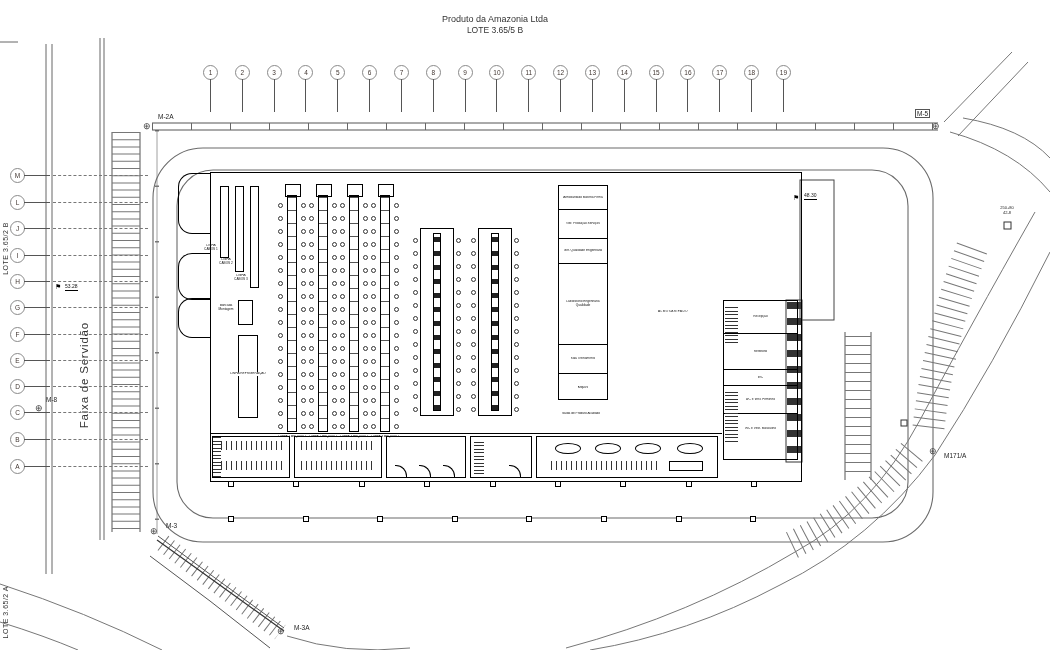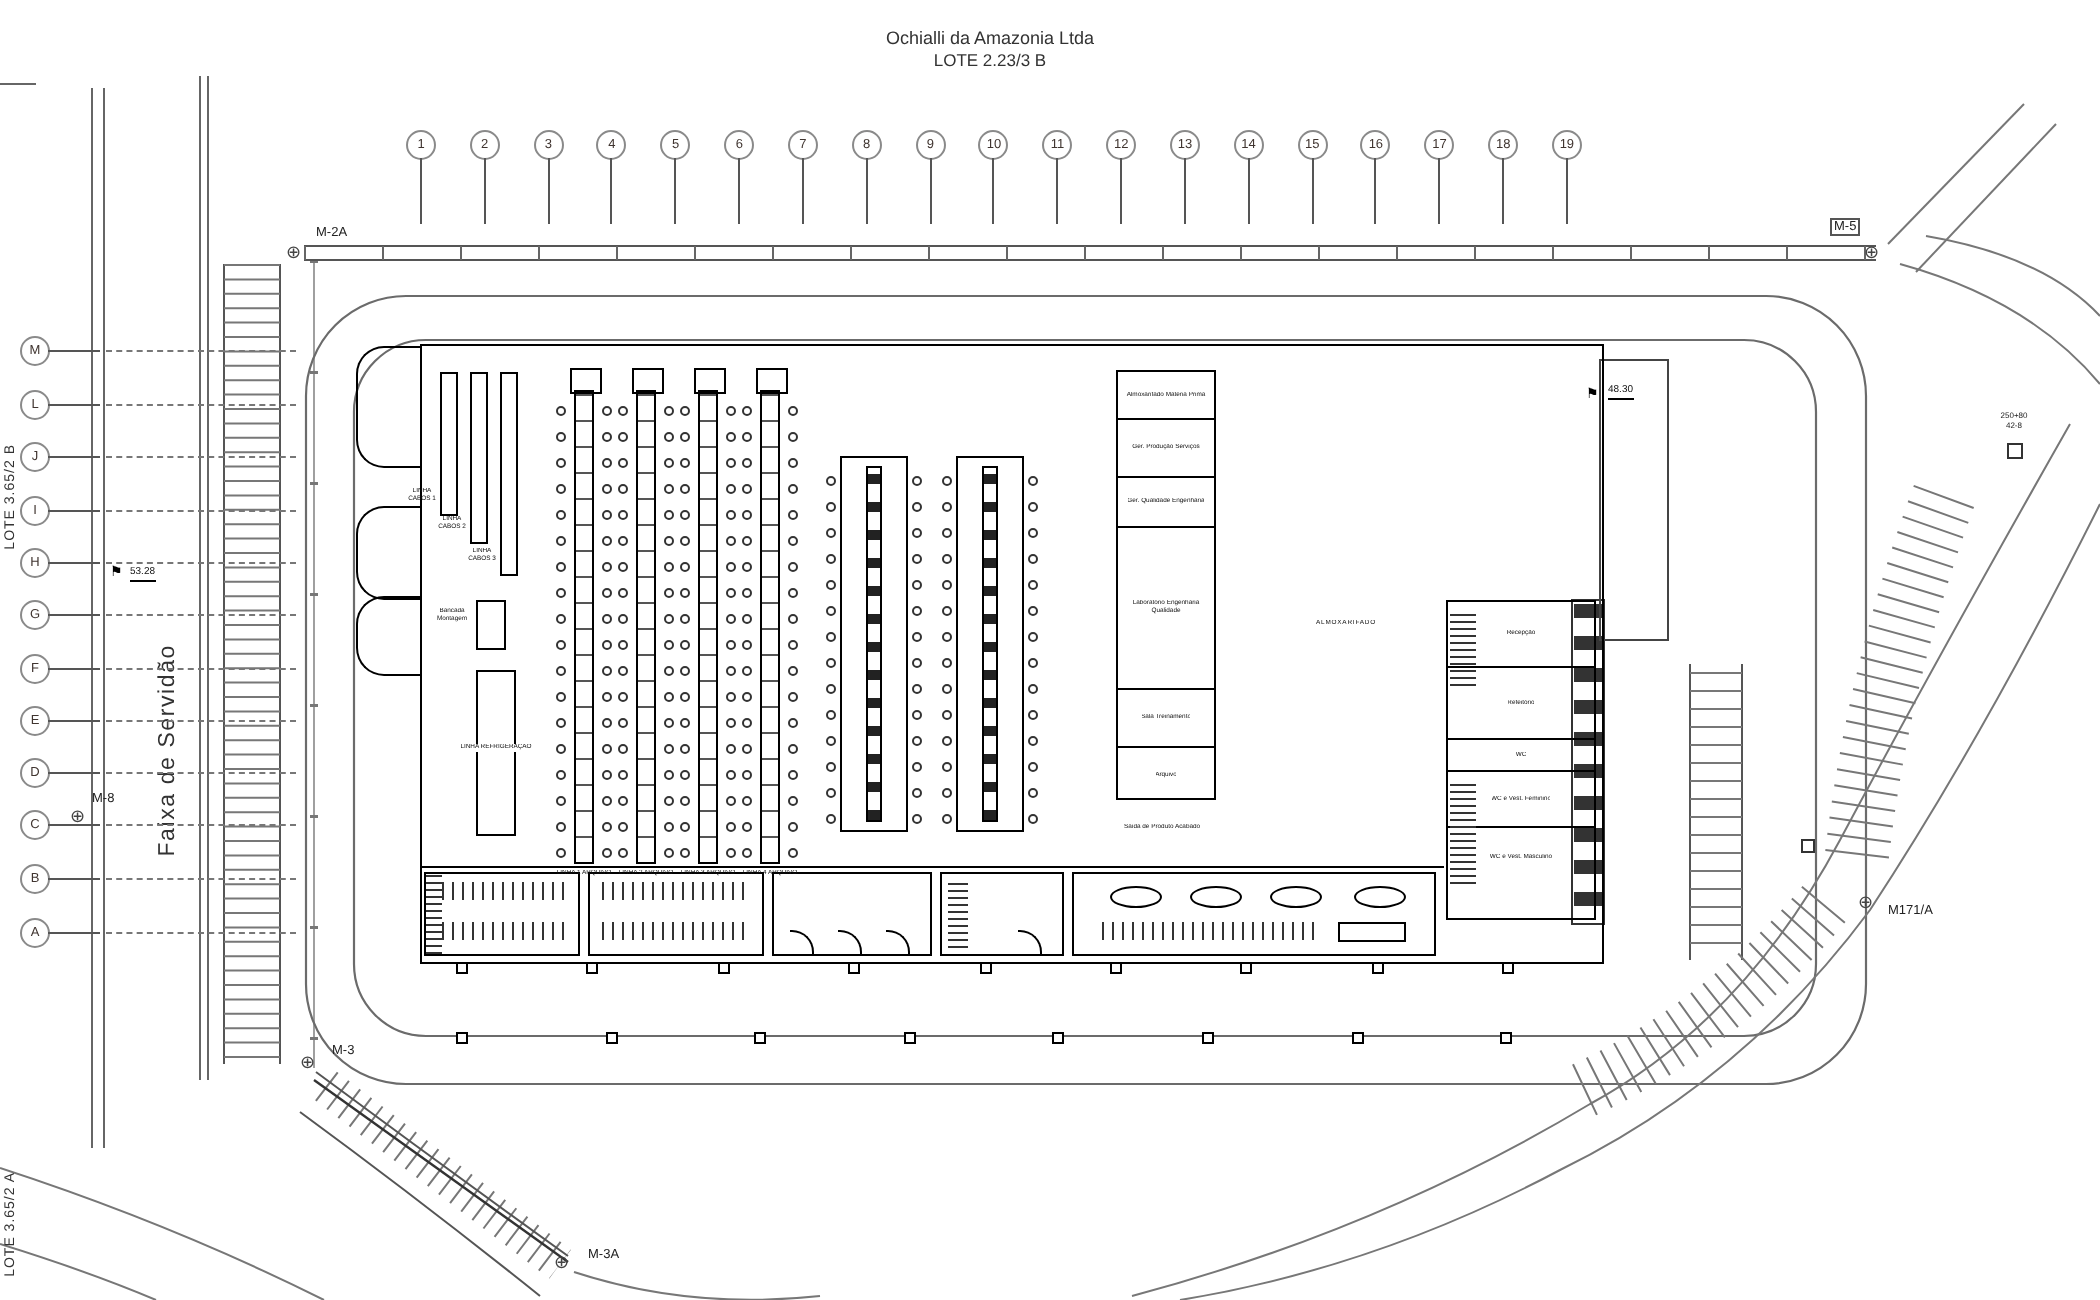--- a/index.html
+++ b/index.html
@@ -91,22 +91,22 @@
     <path d="M 0,584 Q 86,612 162,650" fill="none" stroke="#777" stroke-width="1"></path>
     <path d="M 0,622 Q 45,636 78,650" fill="none" stroke="#777" stroke-width="1"></path>
     <path d="M 163,543 Q 222,588 280,632" fill="none" stroke="#777" stroke-width="18" stroke-dasharray="1 6"></path>
     <path d="M 158,536 Q 220,582 284,628" fill="none" stroke="#555" stroke-width="1"></path>
     <path d="M 150,556 Q 210,600 270,648" fill="none" stroke="#555" stroke-width="1"></path>
     <line x1="157" y1="540" x2="284" y2="631" stroke="#333" stroke-width="1.2"></line>
     <path d="M 287,636 Q 345,655 410,648" fill="none" stroke="#777" stroke-width="1"></path>
   </svg>
 
   <div class="abs title-block">
-    <div class="title-line1">Ochialli da Amazonia Ltda</div>
-    <div class="title-line2">LOTE 2.23/3 B</div>
+    <div class="title-line1">Produto da Amazonia Ltda</div>
+    <div class="title-line2">LOTE 3.65/5 B</div>
   </div>
 
   <div class="abs vtext lote-label" style="left:2px;top:222px;">LOTE 3.65/2 B</div>
   <div class="abs vtext lote-label" style="left:2px;top:586px;">LOTE 3.65/2 A</div>
   <div class="abs vtext servidao-label" style="left:78px;top:322px;">Faixa de Servidão</div>
 
   <div class="abs" style="left:984px;top:206px;width:46px;text-align:center;">
     <div class="tiny4">250+80</div>
     <div class="tiny4">42-8</div>
   </div>

